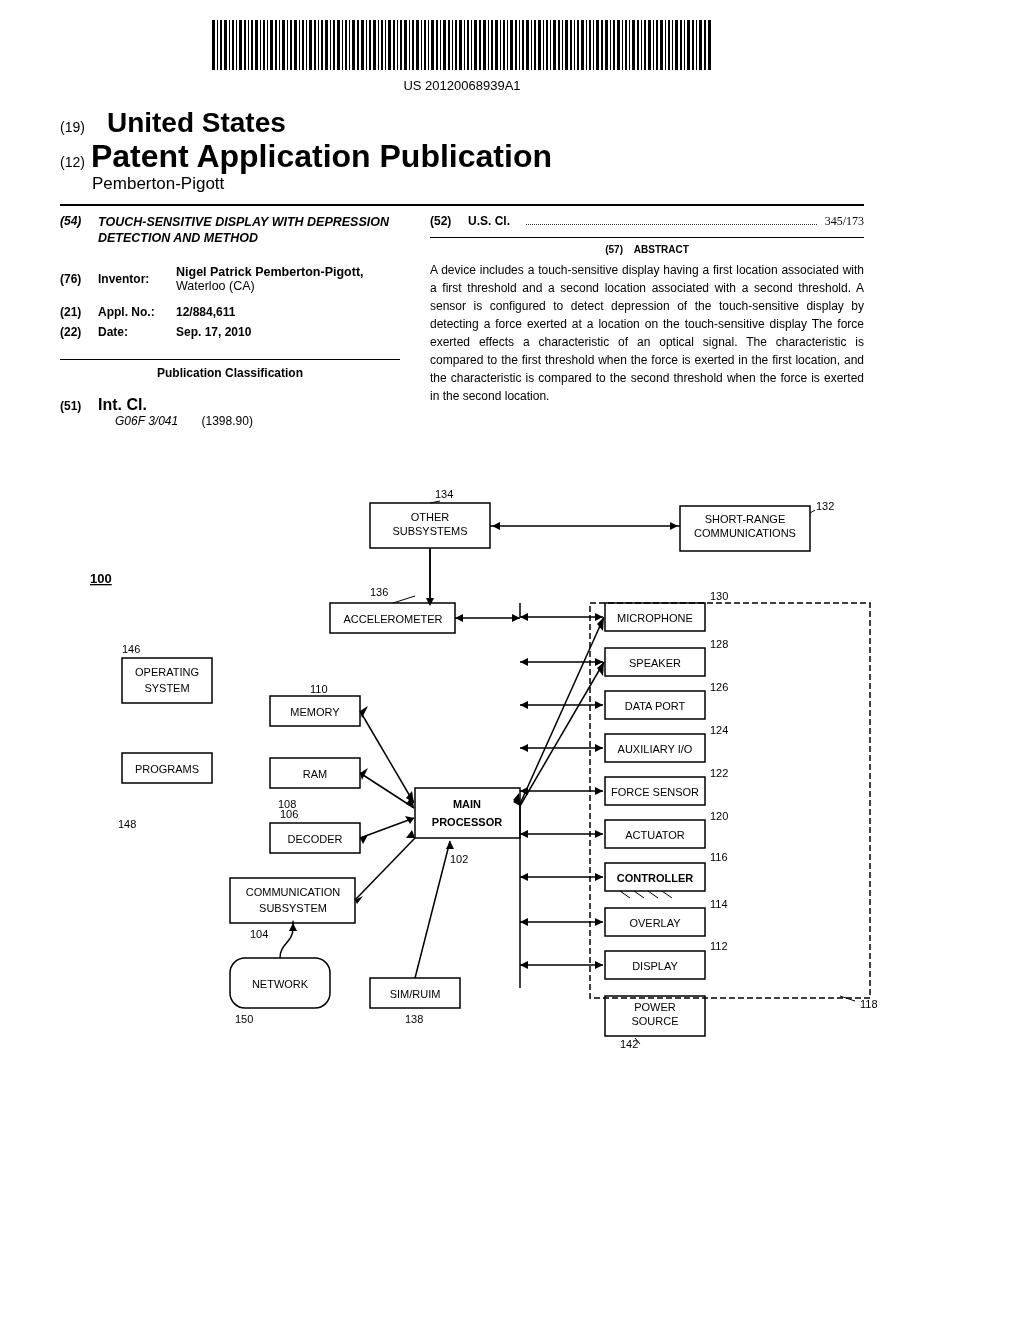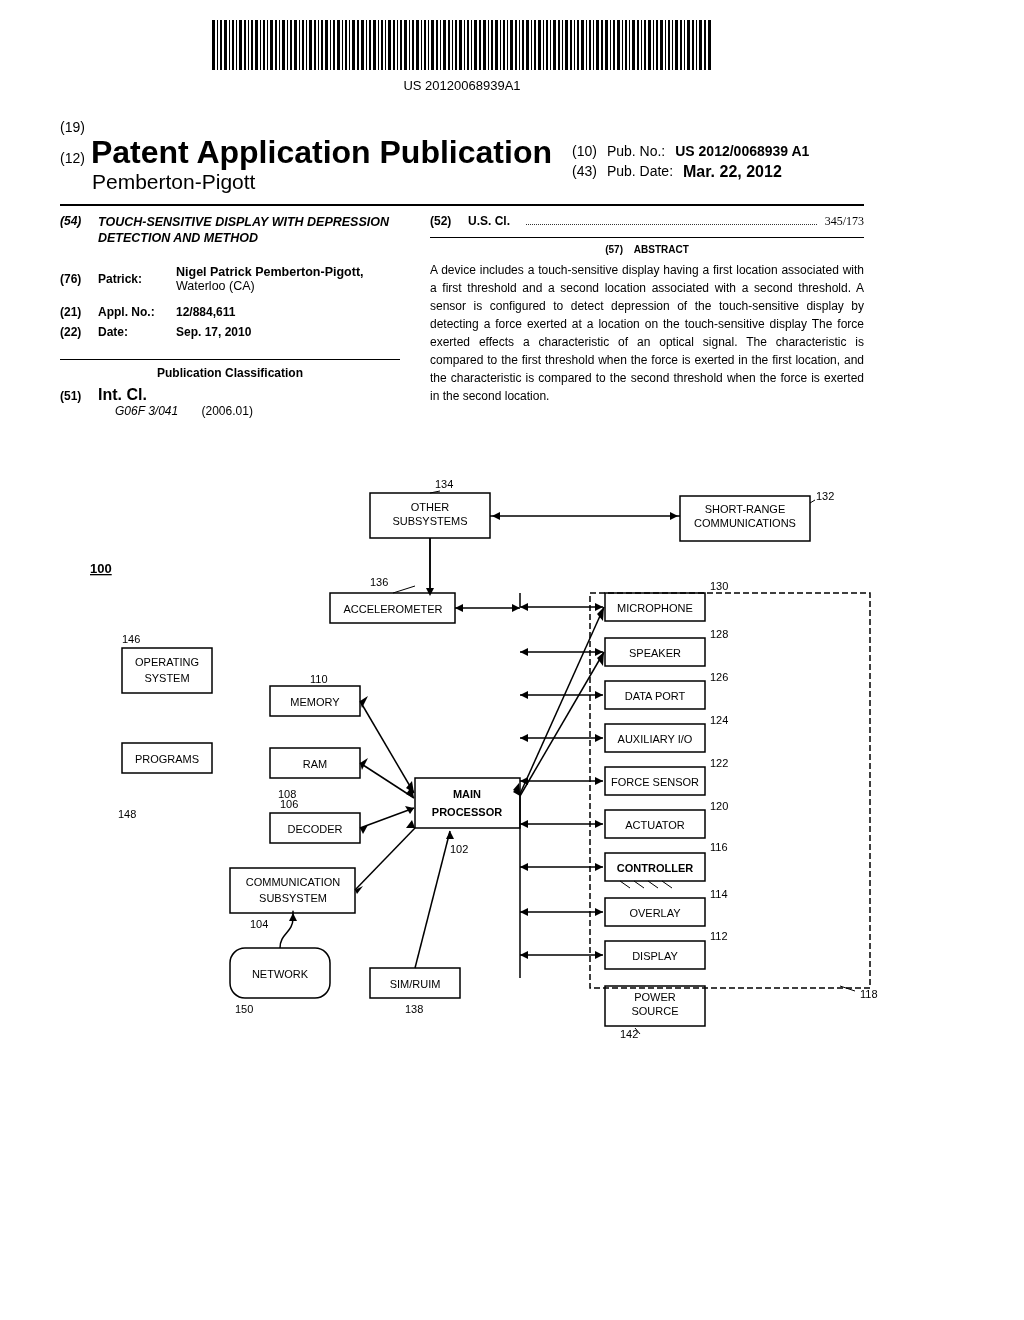--- a/index.html
+++ b/index.html
@@ -128,21 +128,21 @@
     }
 
     .title-54 {
       font-weight: bold;
       font-size: 12.5px;
       text-transform: uppercase;
       line-height: 1.3;
     }
 
     .int-cl-section {
-      margin-top: 6px;
+      margin-top: 16px;
     }
     .int-cl-row {
       display: flex;
       gap: 8px;
       align-items: baseline;
       font-size: 12px;
     }
     .int-cl-italic {
       font-style: italic;
     }
@@ -304,58 +304,47 @@
           <rect x="487" y="0" width="3" height="50"></rect>
           <rect x="492" y="0" width="2" height="50"></rect>
           <rect x="496" y="0" width="3" height="50"></rect>
       </g>
     </svg>
   </div>
   <div class="pub-number">US 20120068939A1</div>
 
   <div style="display:flex; align-items:baseline; gap:6px; margin-bottom:0;">
     <span class="country-label">(19)</span>
+    <span class="united-states">United States</span>
   </div>
 
   <div class="header-main">
     <div class="left-header">
       <div style="display:flex; align-items:baseline; gap:6px;">
         <span class="patent-label" style="font-family:Arial,sans-serif; font-size:14px;">(12)</span>
         <span class="patent-title">Patent Application Publication</span>
       </div>
-      <div style="margin-left:32px; font-family:Arial,sans-serif; font-size:21px;">Pemberton-Pigott</div>
-    </div>
-    <div class="right-header">
-      <div class="pub-no-line">
-        <span>(10)</span>
-        <span>Pub. No.:</span>
-        <span style="font-weight:bold;">US 2012/0068939 A1</span>
-      </div>
-      <div class="pub-date-line">
-        <span>(43)</span>
-        <span>Pub. Date:</span>
-        <span style="font-weight:bold; font-size:16px;">Mar. 22, 2012</span>
-      </div>
+      <div style="margin-left:32px; font-family:Arial,sans-serif; font-size:17px;">Pemberton-Pigott</div>
     </div>
   </div>
 
   <hr class="divider">
 
   <div class="content-area">
 
     <div class="left-col">
 
       <div class="field-row" style="margin-bottom:18px;font-style:italic;">
         <span class="field-num">(54)</span>
         <span class="title-54">TOUCH-SENSITIVE DISPLAY WITH DEPRESSION DETECTION AND METHOD</span>
       </div>
 
       <div class="field-row" style="align-items:center;">
         <span class="field-num">(76)</span>
-        <span class="field-label">Patrick:</span>
+        <span class="field-label">Inventor:</span>
         <div>
           <div style="font-weight:bold;">Nigel Patrick Pemberton-Pigott,</div>
           <div>Waterloo (CA)</div>
         </div>
       </div>
 
       <div style="height:6px;"></div>
 
       <div class="field-row">
         <span class="field-num">(21)</span>
@@ -374,21 +363,21 @@
 
       <div style="text-align:center; font-weight:bold; font-size:12px; margin-bottom:6px;">Publication Classification</div>
 
       <div class="int-cl-section">
         <div class="int-cl-row">
           <span class="field-num">(51)</span>
           <span style="font-weight:bold; font-size:16px; min-width:50px;">Int. Cl.</span>
         </div>
         <div style="margin-left:55px; font-size:12px;">
           <span class="int-cl-italic">G06F 3/041</span>
-          <span style="margin-left:20px;">(2006.01)</span>
+          <span style="margin-left:20px;">(1398.90)</span>
         </div>
       </div>
 
     </div>
 
     <div class="right-col">
 
       <div style="display:flex; align-items:baseline; gap:8px; margin-bottom:8px;">
         <span class="field-num">(52)</span>
         <span style="font-weight:bold; font-size:12px; min-width:50px;">U.S. Cl.</span>

